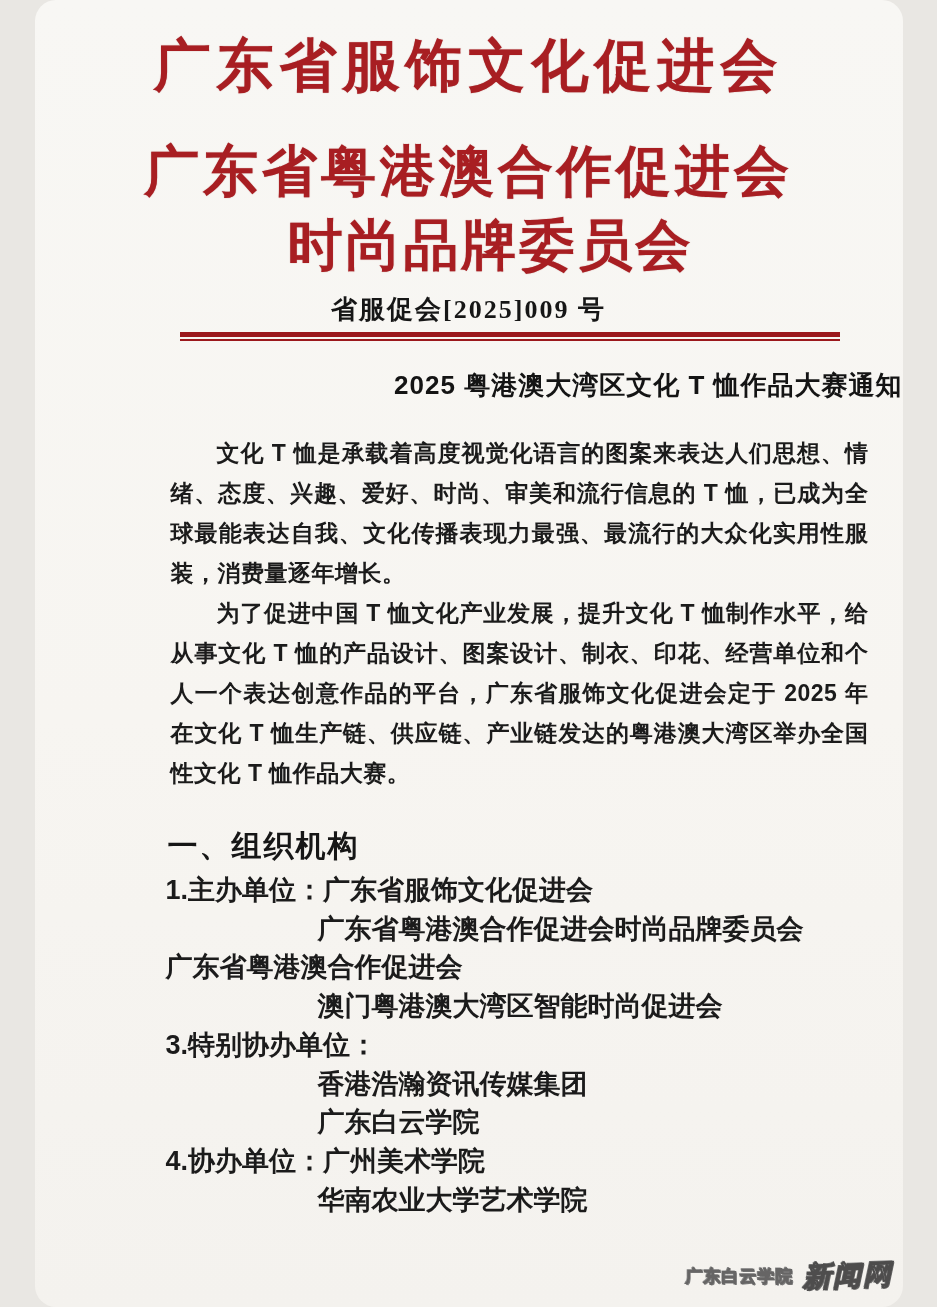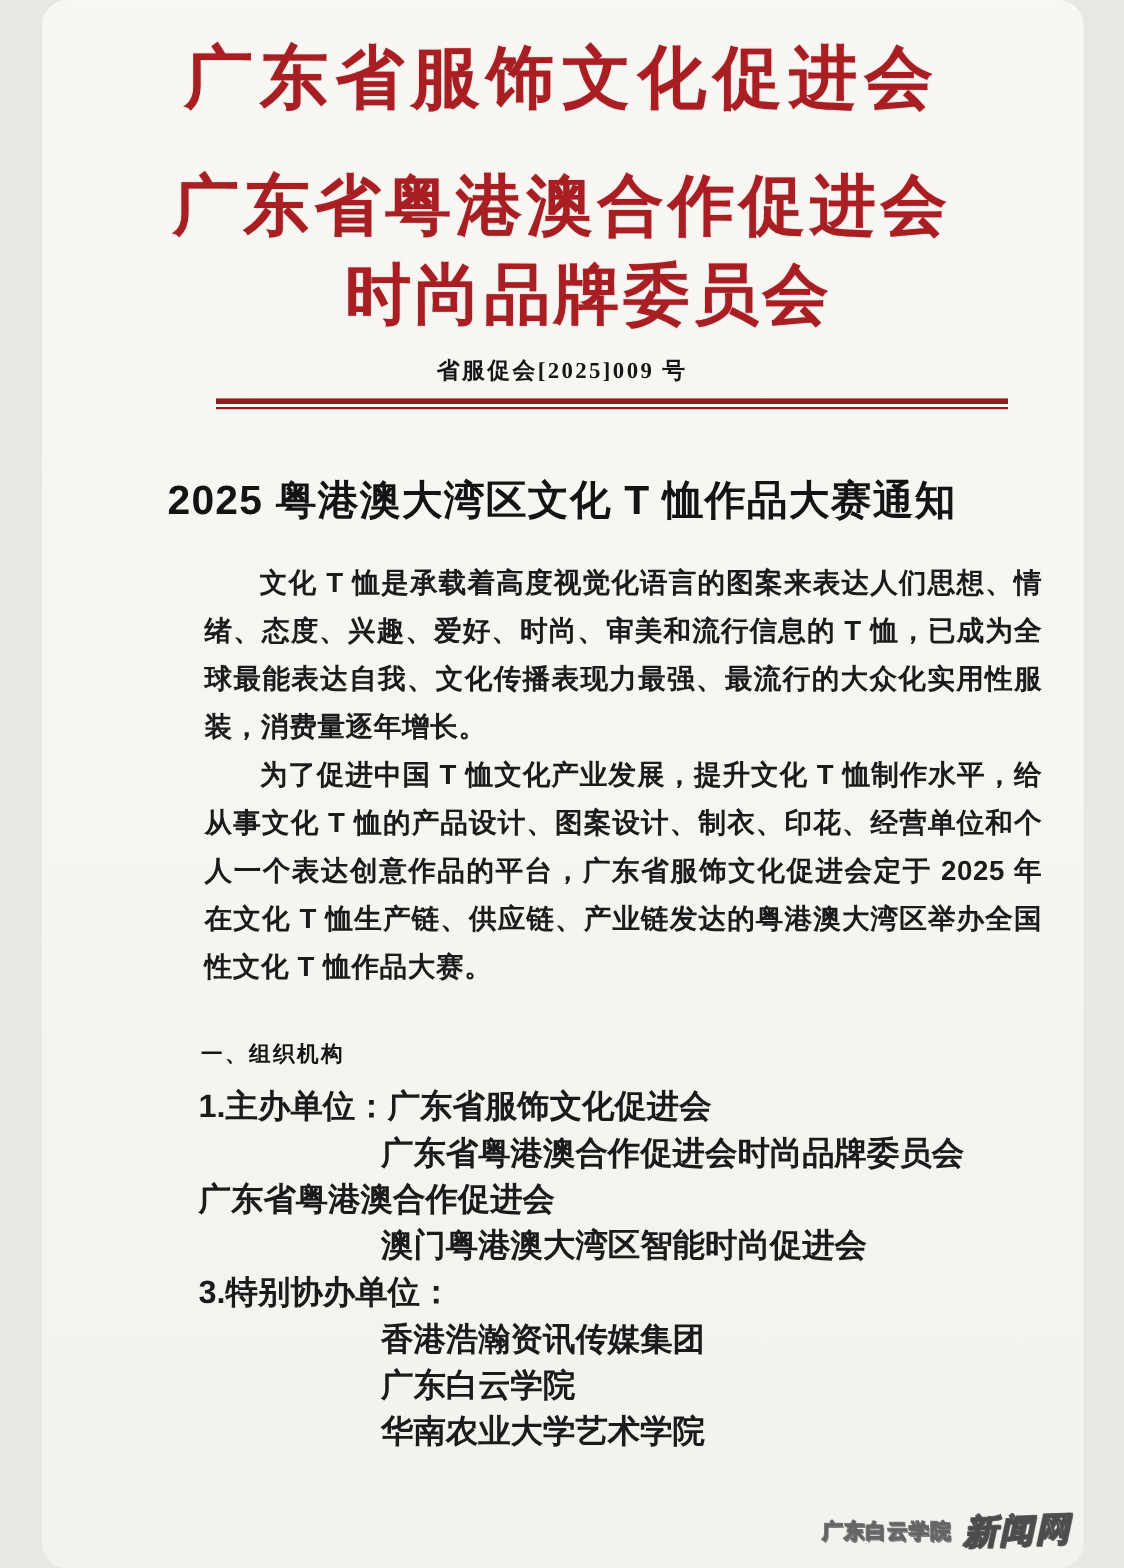--- a/index.html
+++ b/index.html
@@ -28,63 +28,63 @@
   .lh-1 { font-size:57px; letter-spacing:6px; }
   .lh-2 { font-size:55px; letter-spacing:4px; margin-top:42px; }
   .lh-3 { font-size:55px; letter-spacing:3px; margin-top:10px;margin-left:44px; }
 
   
   .doc-number {
     margin-top:18px;
     text-align:center;
     font-family:"Liberation Serif", serif;
     font-weight:bold;
-    font-size:19px;
+    font-size:26px;
     line-height:28px;
     letter-spacing:2px;
     color:#161616;
   }
 
   
   .red-rule {
     margin:8px 0 0 145px;
     width:660px; height:9px;
     background:linear-gradient(
       #9b181c 0, #9b181c 5px,
       #f7f5f1 5px, #f7f5f1 7px,
       #9b181c 7px, #9b181c 9px);
   }
 
   
   .notice-title {
-    margin-top:60px;
-    text-align:center;
+    margin-top:28px;
+    text-align:right;
     font-weight:bold;
-    font-size:34px;
+    font-size:26px;
     line-height:32px;
     letter-spacing:1px;
     color:#141414;
   }
 
   
   .body-text {
     margin:32px 34px 0 136px;
     font-size:23px;
     font-weight:bold;
     line-height:40px;
     text-align:justify;
     letter-spacing:.5px;
     color:#1b1b1b;
   }
   .body-text p { margin:0; text-indent:2em; }
 
   
   .section-heading {
     margin:38px 0 4px 133px;
-    font-size:18px;
+    font-size:30px;
     font-weight:bold;
     line-height:30px;
     letter-spacing:2px;
     color:#161616;
   }
 
   
   .org-list {
     margin:10px 34px 0 131px;
     font-size:27px;
@@ -166,20 +166,24 @@
     <div class="org-row">
       <span class="org-label"></span>
       <span class="org-value">香港浩瀚资讯传媒集团</span>
     </div>
     <div class="org-row">
       <span class="org-label"></span>
       <span class="org-value">广东白云学院</span>
     </div>
 
     <div class="org-row">
+      <span class="org-label">4.协办单位：</span>
+      <span class="org-value">广州美术学院</span>
+    </div>
+    <div class="org-row">
       <span class="org-label"></span>
       <span class="org-value">华南农业大学艺术学院</span>
     </div>
 
   </div>
 
   <div class="watermark">
     <span class="wm-site">广东白云学院</span>
     <span class="wm-news">新闻网</span>
   </div>

